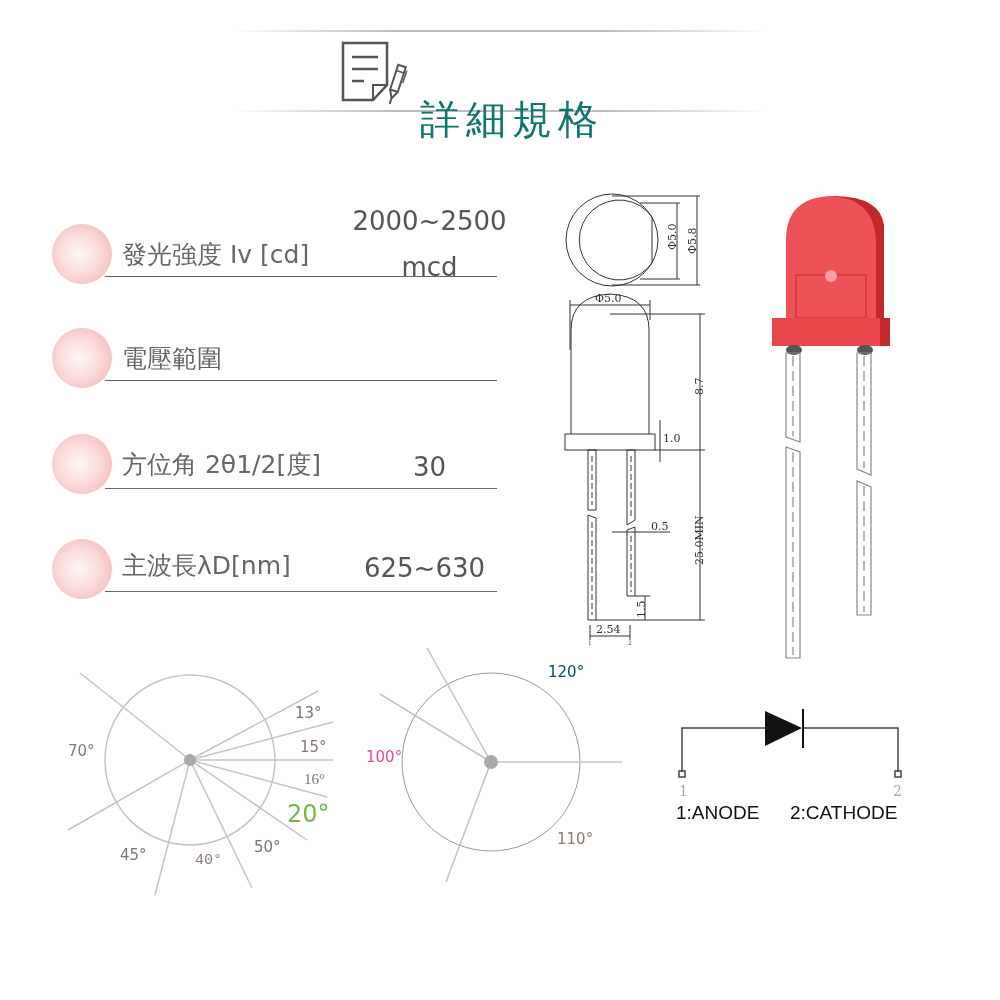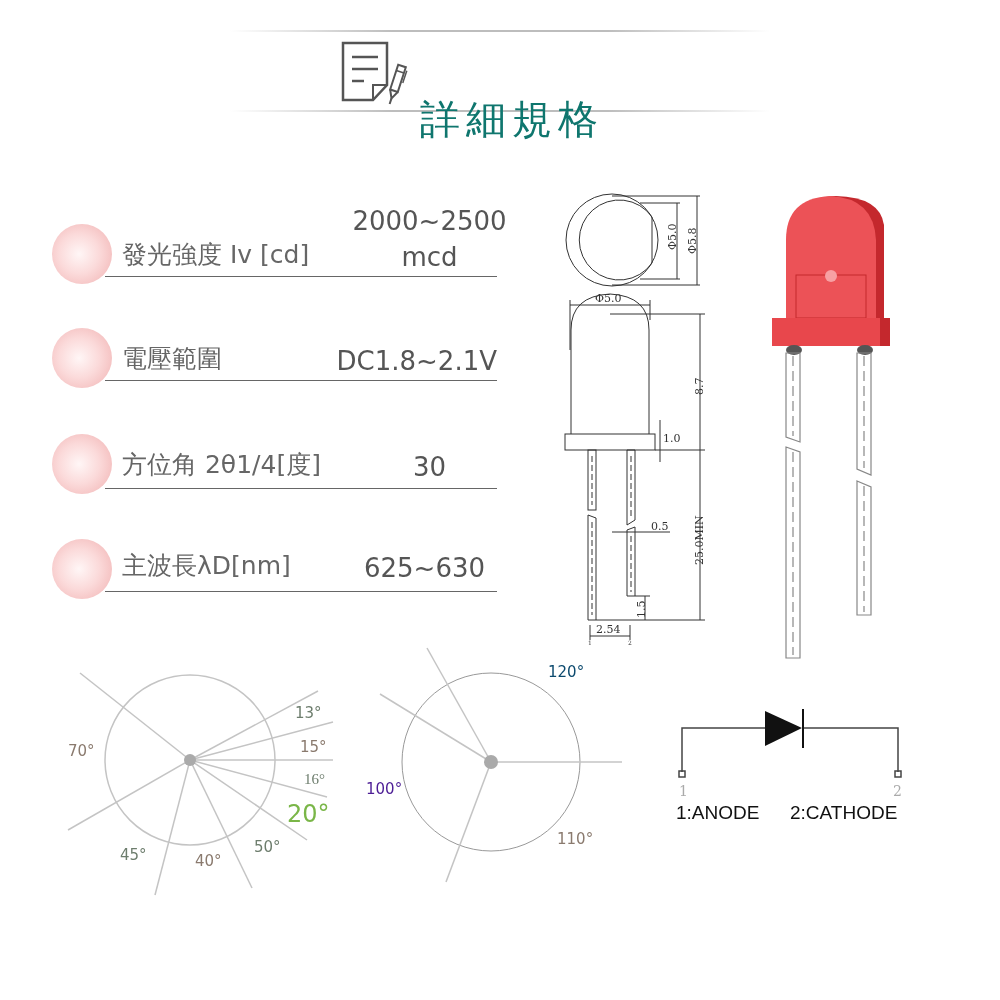--- a/index.html
+++ b/index.html
@@ -38,34 +38,33 @@
     <line x1="0" y1="34" x2="0" y2="40" stroke="#555" stroke-width="2"></line>
     <line x1="6" y1="3" x2="6" y2="16" stroke="#555" stroke-width="1.5"></line>
   </g>
 </svg>
 <div class="title">詳細規格</div>
 
 <div class="spec-row" style="top:224px;">
   <div class="ball"></div>
   <div class="spec-label" style="top:14px;">發光強度 Iv [cd]</div>
   <div class="spec-value" style="left:300px; top:-18px; width:155px;">2000~2500</div>
-  <div class="spec-value" style="left:300px; top:18px; width:155px;">mcd</div>
+  <div class="spec-value" style="left:300px; top:28px; width:155px;">mcd</div>
   <div class="spec-line" style="top:52px;"></div>
 </div>
 
 <div class="spec-row" style="top:328px;">
   <div class="ball"></div>
   <div class="spec-label" style="top:14px;">電壓範圍</div>
-  <div class="spec-value" style="left:280px; top:18px; width:165px; text-align:right;">DC1.8~2.1V</div>
   <div class="spec-line" style="top:52px;"></div>
 </div>
 
 <div class="spec-row" style="top:434px;">
   <div class="ball"></div>
-  <div class="spec-label" style="top:14px;">方位角 2θ1/4[度]</div>
+  <div class="spec-label" style="top:14px;">方位角 2θ1/2[度]</div>
   <div class="spec-value" style="left:340px; top:18px; width:75px;">30</div>
   <div class="spec-line" style="top:54px;"></div>
 </div>
 
 <div class="spec-row" style="top:539px;">
   <div class="ball"></div>
   <div class="spec-label" style="top:10px;">主波長λD[nm]</div>
   <div class="spec-value" style="left:300px; top:14px; width:145px; text-align:center;">625~630</div>
   <div class="spec-line" style="top:52px;"></div>
 </div>
@@ -158,36 +157,36 @@
     <line x1="190" y1="760" x2="155" y2="895"></line>
     <line x1="190" y1="760" x2="68" y2="830"></line>
   </g>
   <circle cx="190" cy="760" r="6" fill="#aaa"></circle>
 </svg>
 <div class="lbl" style="left:295px; top:704px; color:#6d7d6d;">13°</div>
 <div class="lbl" style="left:300px; top:738px; color:#8a7a6e;">15°</div>
 <div class="lbl" style="left:304px; top:771px; color:#6d7d6d;font-family:Liberation Serif, serif;">16°</div>
 <div class="lbl" style="left:287px; top:800px; font-size:24px; color:#7ab648;">20°</div>
 <div class="lbl" style="left:254px; top:838px; color:#6d7d6d;">50°</div>
-<div class="lbl" style="left:195px; top:852px; color:#8a7a6e;">40°</div>
+<div class="lbl" style="left:195px; top:852px; color:#8a7a6e;font-family:Liberation Mono, monospace;">40°</div>
 <div class="lbl" style="left:120px; top:846px; color:#6d7d6d;">45°</div>
 <div class="lbl" style="left:68px; top:742px; color:#8a7a6e;">70°</div>
 
 <svg class="abs" style="left:350px; top:640px;" width="280" height="270" viewBox="350 640 280 270">
   <g stroke="#c4c4c4" stroke-width="1.5" fill="none">
     <circle cx="491" cy="762" r="89" stroke="#999" stroke-width="1"></circle>
     <line x1="427" y1="648" x2="491" y2="762"></line>
     <line x1="380" y1="694" x2="491" y2="762"></line>
     <line x1="491" y1="762" x2="622" y2="762"></line>
     <line x1="491" y1="762" x2="446" y2="882"></line>
   </g>
   <circle cx="491" cy="762" r="7" fill="#aaa"></circle>
 </svg>
 <div class="lbl" style="left:548px; top:663px; color:#0c4a6e;">120°</div>
-<div class="lbl" style="left:366px; top:780px; color:#4c1d95;text-align:right;">100°</div>
+<div class="lbl" style="left:366px; top:748px; color:#ec4899;text-align:right;">100°</div>
 <div class="lbl" style="left:557px; top:830px; color:#8a7a6e;">110°</div>
 
 <svg class="abs" style="left:670px; top:700px;" width="240" height="100" viewBox="670 700 240 100">
   <g stroke="#444" stroke-width="1.5" fill="none">
     <polyline points="682,772 682,728 765,728"></polyline>
     <polyline points="803,728 898,728 898,772"></polyline>
     <rect x="679" y="771" width="6" height="6"></rect>
     <rect x="895" y="771" width="6" height="6"></rect>
   </g>
   <path d="M765 711 L765 746 L802 728 Z" fill="#111"></path>

